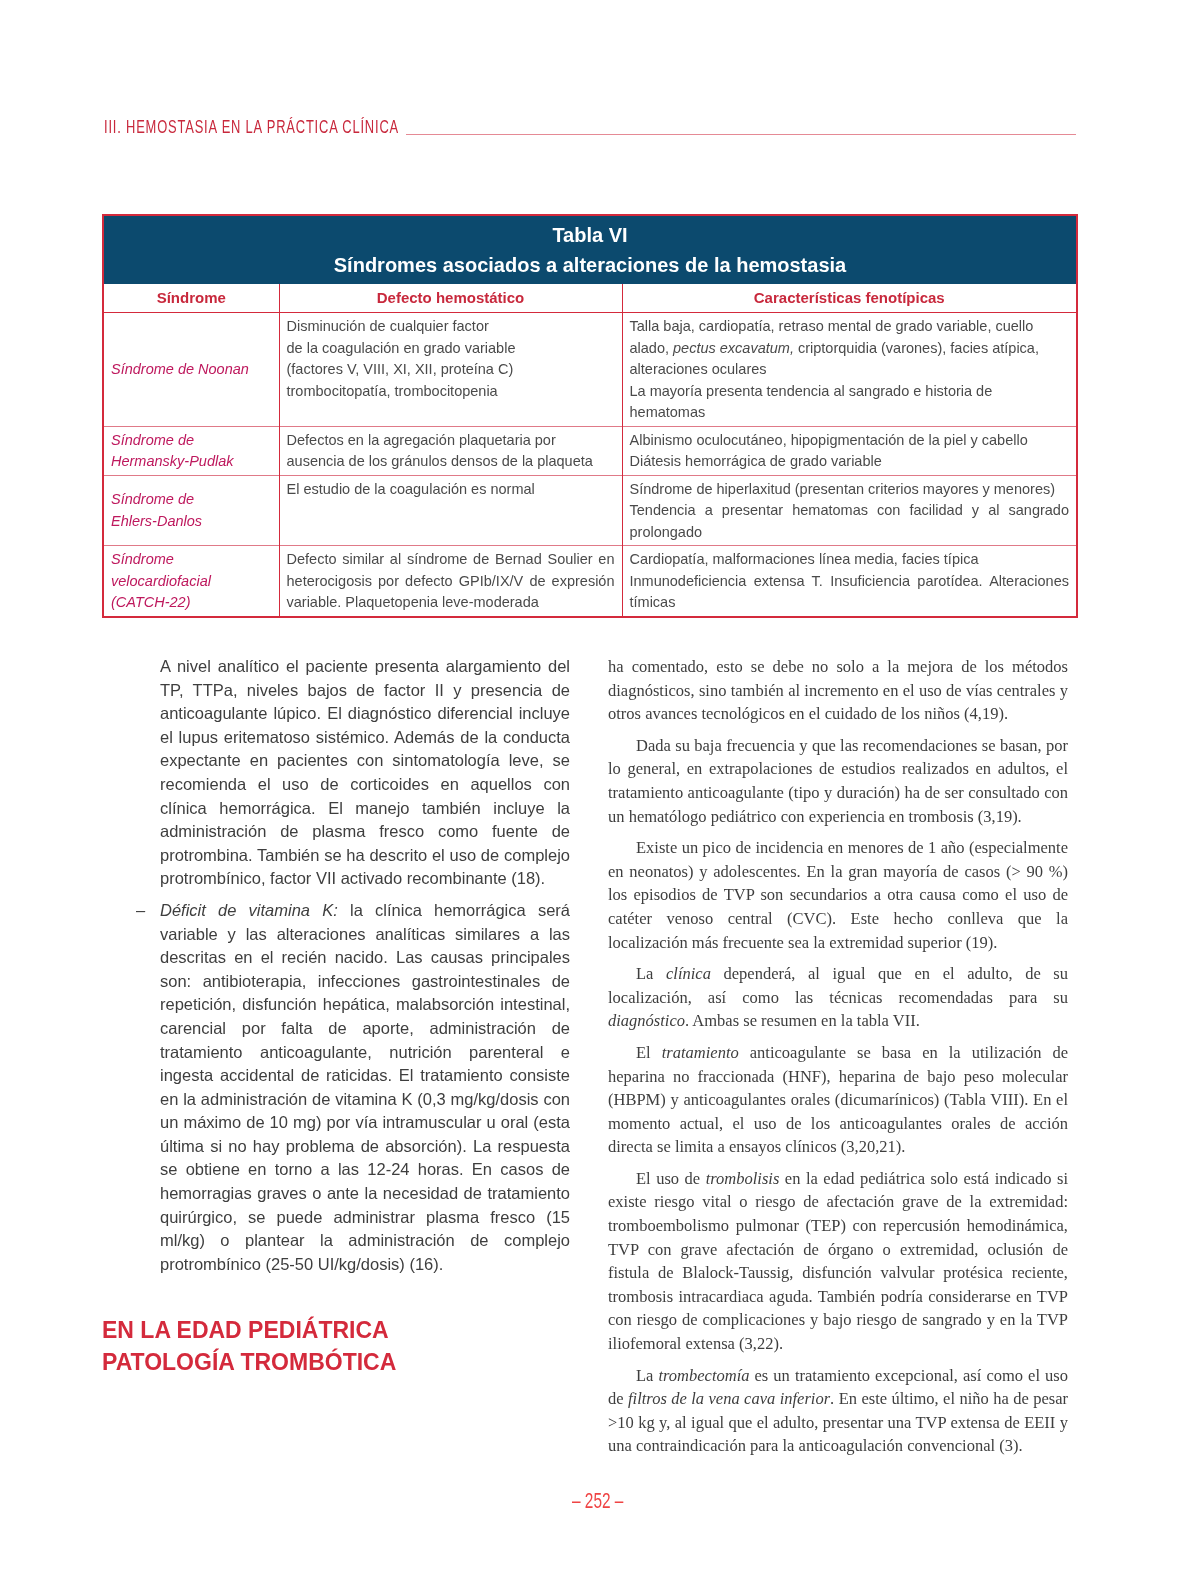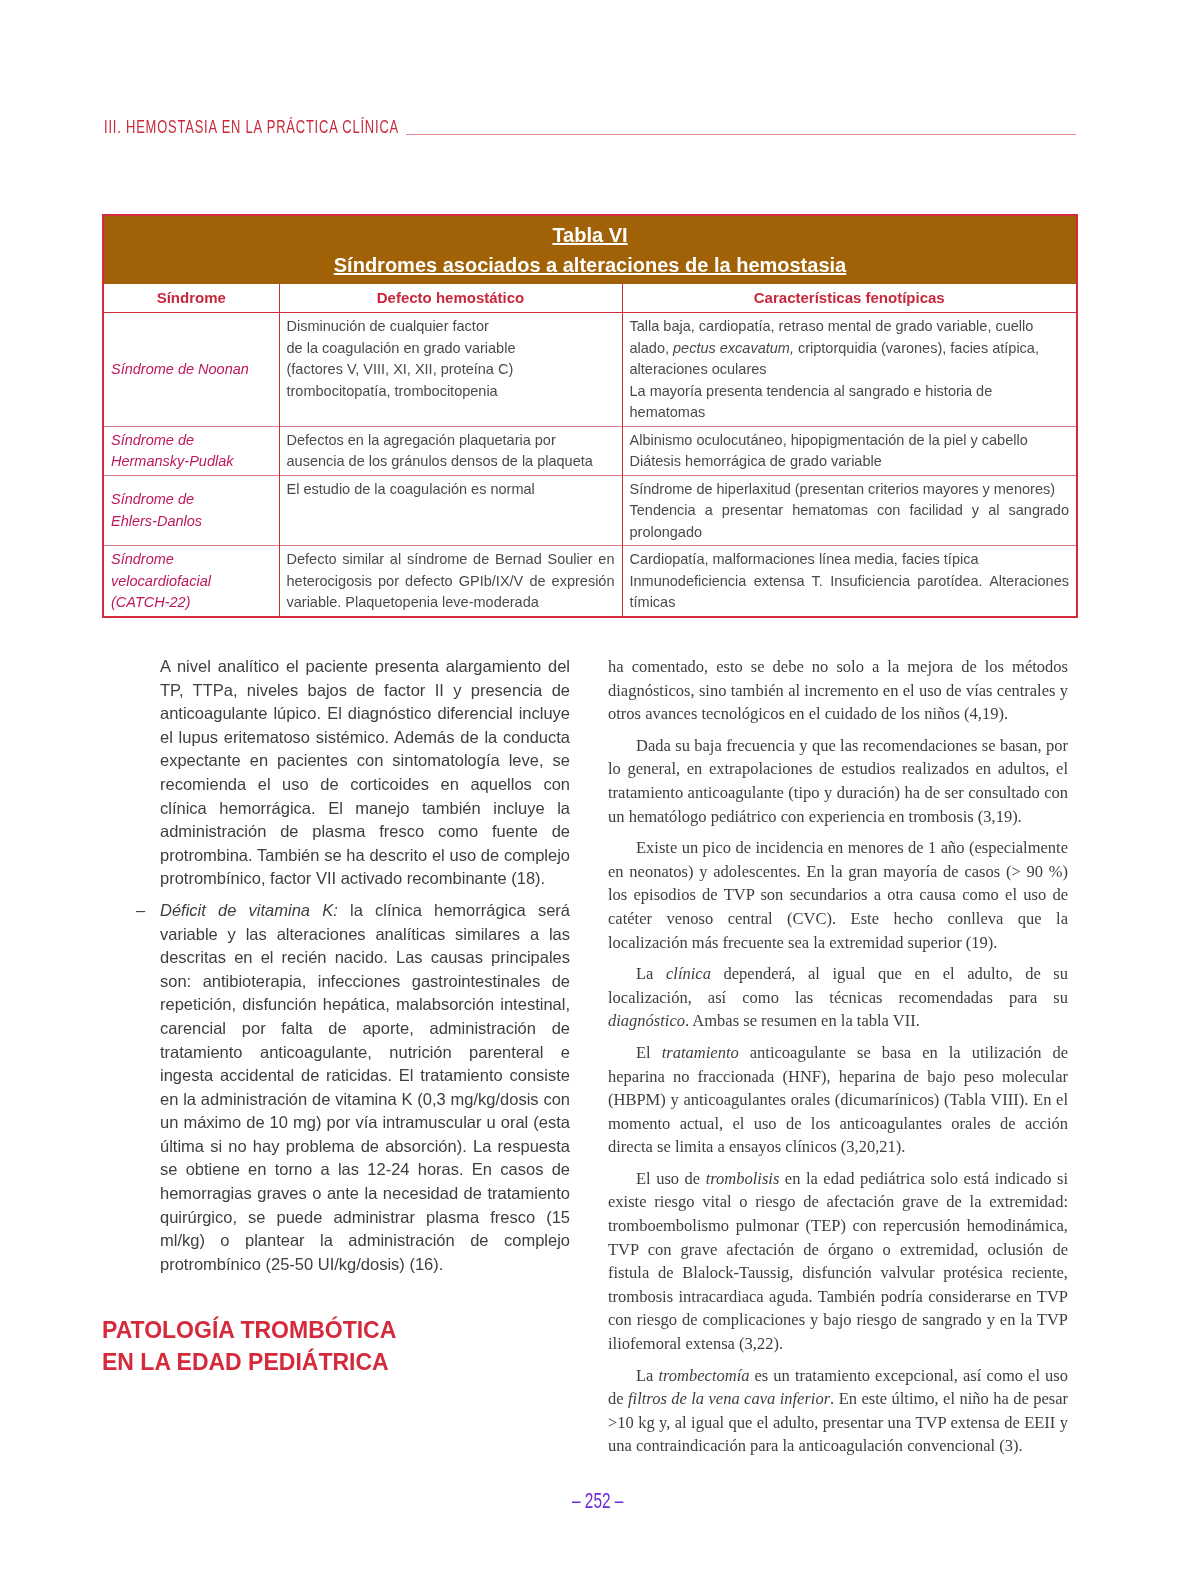--- a/index.html
+++ b/index.html
@@ -2,21 +2,21 @@
 <html><head>
 <meta charset="utf-8">
 <style>
   html, body { margin: 0; padding: 0; background: #ffffff; }
   body { width: 1196px; height: 1595px; position: relative; overflow: hidden; font-family: "Liberation Sans", sans-serif; color: #3a3a3a; }
   .running-head { position: absolute; left: 104px; top: 114px; width: 972px; height: 24px; display: flex; align-items: flex-end; }
   .running-head .rh-text { font-family: "Liberation Sans", sans-serif; color: #c8283c; font-size: 19px; letter-spacing: 1.2px; transform: scaleX(0.68); transform-origin: left bottom; white-space: nowrap; width: 420px; display: inline-block; }
   .running-head .rh-line { flex: 1; border-bottom: 1.5px solid #e58a95; margin-left: -118px; margin-bottom: 3px; }
 
   .table-wrap { position: absolute; left: 102px; top: 214px; width: 976px; border: 2px solid #d42a3c; box-sizing: border-box; }
-  .table-head { background: #a16207; color: #fff; text-align: center; padding: 4px 0 4px; text-decoration: underline; }
+  .table-head { background: #0c4a6e; color: #fff; text-align: center; padding: 4px 0 4px; }
   .table-head .t1 { font-size: 20px; font-weight: bold; line-height: 30px; }
   .table-head .t2 { font-size: 20px; font-weight: bold; line-height: 30px; }
   table { border-collapse: collapse; width: 100%; table-layout: fixed; font-size: 14.5px; line-height: 21.5px; }
   th { color: #c8283c; font-weight: bold; font-size: 15px; height: 26px; border-bottom: 1.5px solid #d42a3c; }
   th + th, td + td { border-left: 1.5px solid #d42a3c; }
   td { vertical-align: top; padding: 3px 7px 2px; color: #4a4a4a; }
   tr.row + tr.row td { border-top: 1.5px solid #e07a88; }
   td.syn { color: #be185d; font-style: italic; vertical-align: middle; }
   td.syn.top { vertical-align: top; }
   td .line { display: block; }
@@ -27,21 +27,21 @@
   .col-right { left: 600px; top: 647px; width: 476px; font-family: Liberation Serif, serif; }
   .col p { margin: 8px; }
   .indent-block { padding-left: 50px; }
   .dash-item { position: relative; padding-left: 50px; }
   .dash-item .dash { position: absolute; left: 26px; top: 0; }
   .para-indent { text-indent: 28px; }
   .em { font-style: italic; }
 
   .section-title { color: #d42a3c; font-weight: bold; font-size: 23px; line-height: 32px; margin: 38px 0 22px; text-align: left; }
 
-  .page-number { position: absolute; left: 0; width: 1196px; top: 1488px; text-align: center; color: #6d28d9; font-size: 22px; }
+  .page-number { position: absolute; left: 0; width: 1196px; top: 1488px; text-align: center; color: #ef4444; font-size: 22px; }
   .page-number span { display: inline-block; transform: scaleX(0.7); }
 </style>
 </head>
 <body>
 
 <div class="running-head">
   <span class="rh-text">III. HEMOSTASIA EN LA PRÁCTICA CLÍNICA</span>
   <span class="rh-line"></span>
 </div>
 
@@ -114,22 +114,22 @@
     </tbody>
   </table>
 </div>
 
 <div class="col col-left">
   <p class="indent-block">A nivel analítico el paciente presenta alargamiento del TP,  TTPa, niveles bajos de factor II y presencia de anticoagulante lúpico. El diagnóstico diferencial incluye el lupus eritematoso sistémico. Además de la conducta expectante en pacientes con sintomatología leve, se recomienda el uso de corticoides en aquellos con clínica hemorrágica. El manejo también incluye la administración de plasma fresco como fuente de protrombina. También se ha descrito el uso de complejo protrombínico, factor VII activado recombinante (18).</p>
   <p class="dash-item">
     <span class="dash">–</span><span class="em">Déficit de vitamina K:</span><span> la clínica hemorrágica será variable y las alteraciones analíticas similares a las descritas en el recién nacido. Las causas principales son: antibioterapia, infecciones gastrointestinales de repetición, disfunción hepática, malabsorción intestinal, carencial por falta de aporte, administración de tratamiento anticoagulante, nutrición parenteral e ingesta accidental de raticidas. El tratamiento consiste en la administración de vitamina K (0,3 mg/kg/dosis con un máximo de 10 mg) por vía intramuscular u oral (esta última si no hay problema de absorción). La respuesta se obtiene en torno a las 12-24 horas. En casos de hemorragias graves o ante la necesidad de tratamiento quirúrgico, se puede administrar plasma fresco (15 ml/kg) o plantear la administración de complejo protrombínico (25-50 UI/kg/dosis) (16).</span>
   </p>
   <h2 class="section-title">
+    <span style="display:block">EN LA EDAD PEDIÁTRICA</span>
     <span style="display:block">PATOLOGÍA TROMBÓTICA</span>
-    <span style="display:block">EN LA EDAD PEDIÁTRICA</span>
   </h2>
 </div>
 
 <div class="col col-right">
   <p>ha comentado, esto se debe no solo a la mejora de los métodos diagnósticos, sino también al incremento en el uso de vías centrales y otros avances tecnológicos en el cuidado de los niños (4,19).</p>
   <p class="para-indent">Dada su baja frecuencia y que las recomendaciones se basan, por lo general, en extrapolaciones de estudios realizados en adultos, el tratamiento anticoagulante (tipo y duración) ha de ser consultado con un hematólogo pediátrico con experiencia en trombosis (3,19).</p>
   <p class="para-indent">Existe un pico de incidencia en menores de 1 año (especialmente en neonatos) y adolescentes. En la gran mayoría de casos (&gt; 90 %) los episodios de TVP son secundarios a otra causa como el uso de catéter venoso central (CVC). Este hecho conlleva que la localización más frecuente sea la extremidad superior (19).</p>
   <p class="para-indent"><span>La </span><span class="em">clínica</span><span> dependerá, al igual que en el adulto, de su localización, así como las técnicas recomendadas para su </span><span class="em">diagnóstico</span><span>. Ambas se resumen en la tabla VII.</span></p>
   <p class="para-indent"><span>El </span><span class="em">tratamiento</span><span> anticoagulante se basa en la utilización de heparina no fraccionada (HNF), heparina de bajo peso molecular (HBPM) y anticoagulantes orales (dicumarínicos) (Tabla VIII). En el momento actual, el uso de los anticoagulantes orales de acción directa se limita a ensayos clínicos (3,20,21).</span></p>
   <p class="para-indent"><span>El uso de </span><span class="em">trombolisis</span><span> en la edad pediátrica solo está indicado si existe riesgo vital o riesgo de afectación grave de la extremidad: tromboembolismo pulmonar (TEP) con repercusión hemodinámica, TVP con grave afectación de órgano o extremidad, oclusión de fistula de Blalock-Taussig, disfunción valvular protésica reciente, trombosis intracardiaca aguda. También podría considerarse en TVP con riesgo de complicaciones y bajo riesgo de sangrado y en la TVP iliofemoral extensa (3,22).</span></p>

